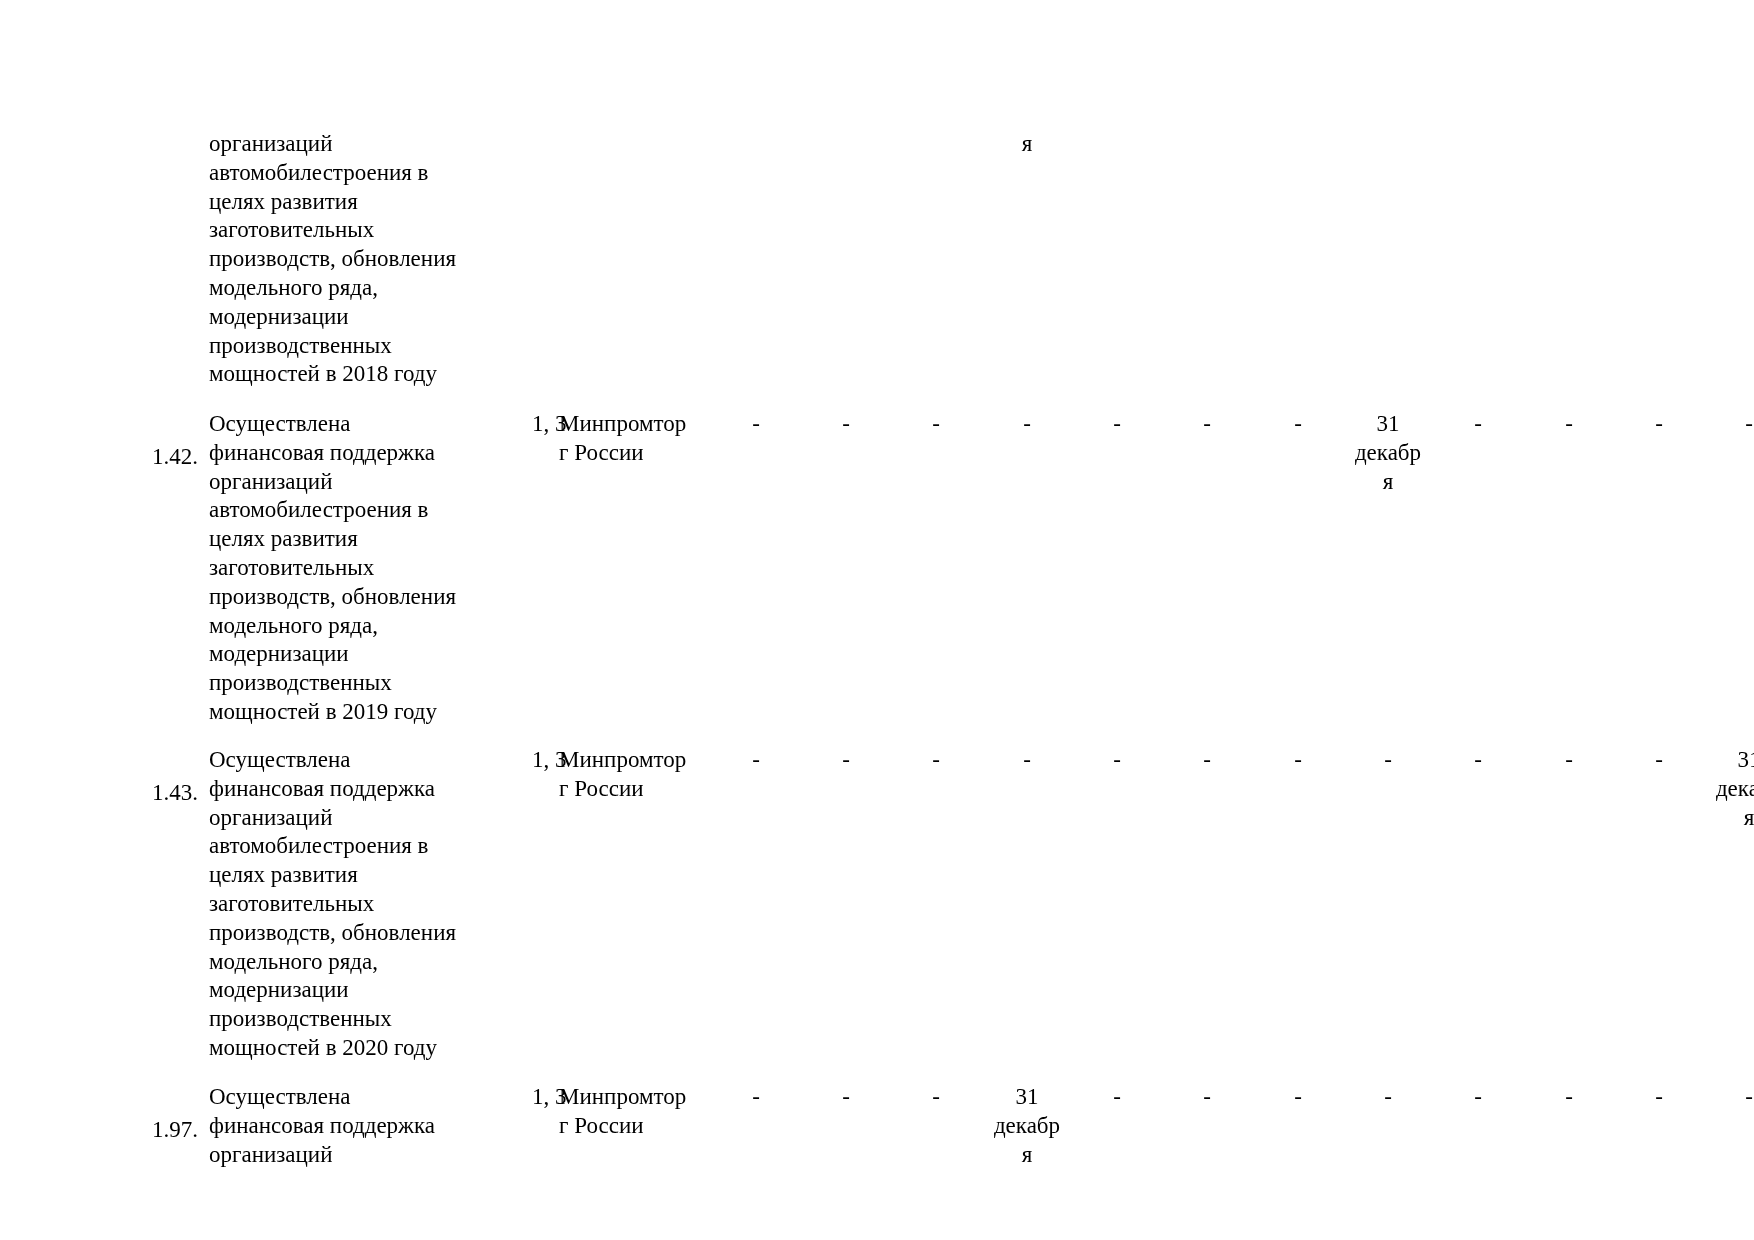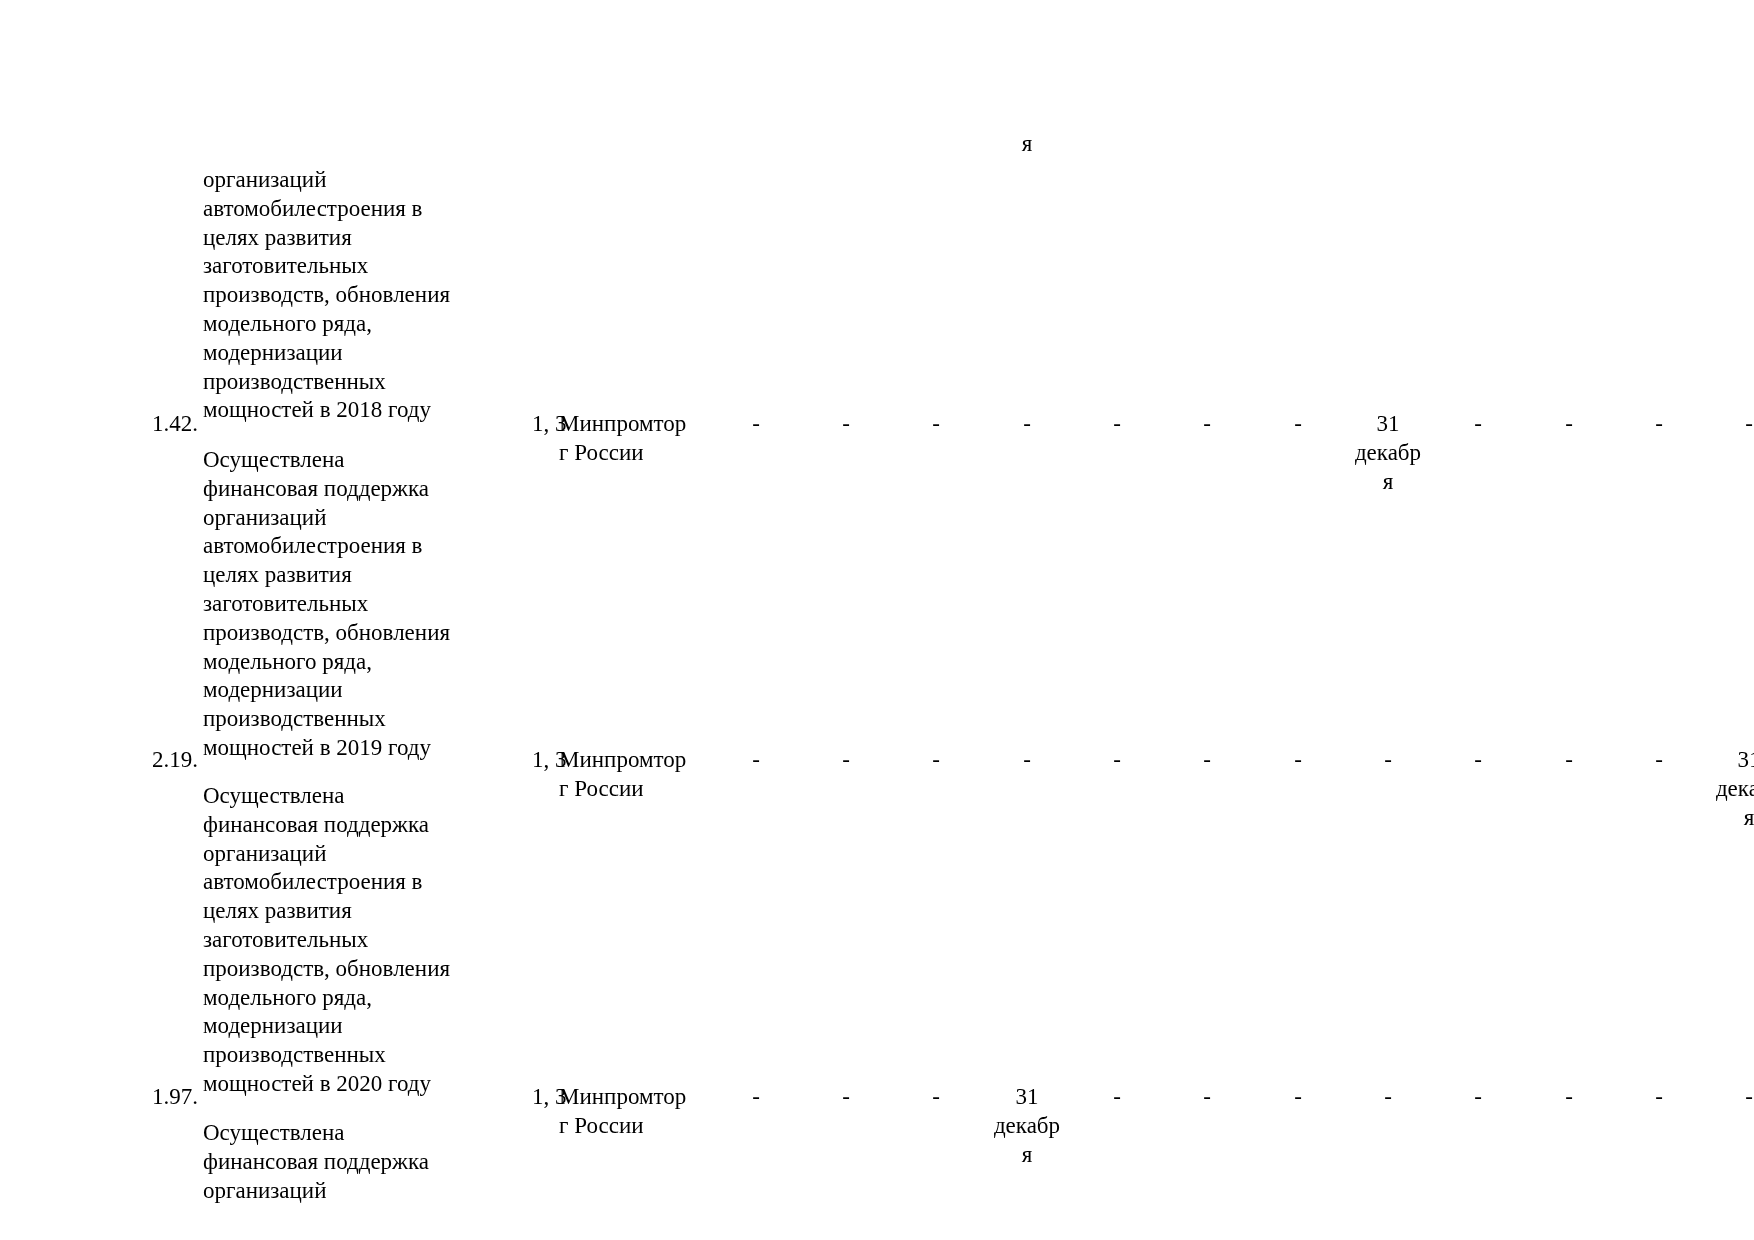--- a/index.html
+++ b/index.html
@@ -27,22 +27,22 @@
   .row {
     position: absolute;
     left: 0;
     width: 1754px;
   }
   .cell {
     position: absolute;
     top: 0;
     white-space: pre-line;
   }
-  .num   { left: 152px; width: 64px; }
-  .desc  { left: 203px; width: 285px; margin-top: 36px; }
+  .num   { left: 152px; width: 64px; margin-top: 33px; }
+  .desc  { left: 209px; width: 285px; }
   .code  { left: 532px; width: 52px; }
   .resp  { left: 559px; width: 150px; }
   .yc {
     width: 90px;
     margin-left: -45px;
     text-align: center;
   }
 </style>
 </head>
 <body>
@@ -104,21 +104,21 @@
 декабр
 я</div>
     <div class="cell yc" style="left:1478px;">-</div>
     <div class="cell yc" style="left:1569px;">-</div>
     <div class="cell yc" style="left:1659px;">-</div>
     <div class="cell yc" style="left:1749px;">-</div>
 
   </div>
 
   <div class="row" style="top:746px;">
-    <div class="cell num">2.19.</div>
+    <div class="cell num">1.43.</div>
     <div class="cell desc">Осуществлена
 финансовая поддержка
 организаций
 автомобилестроения в
 целях развития
 заготовительных
 производств, обновления
 модельного ряда,
 модернизации
 производственных

